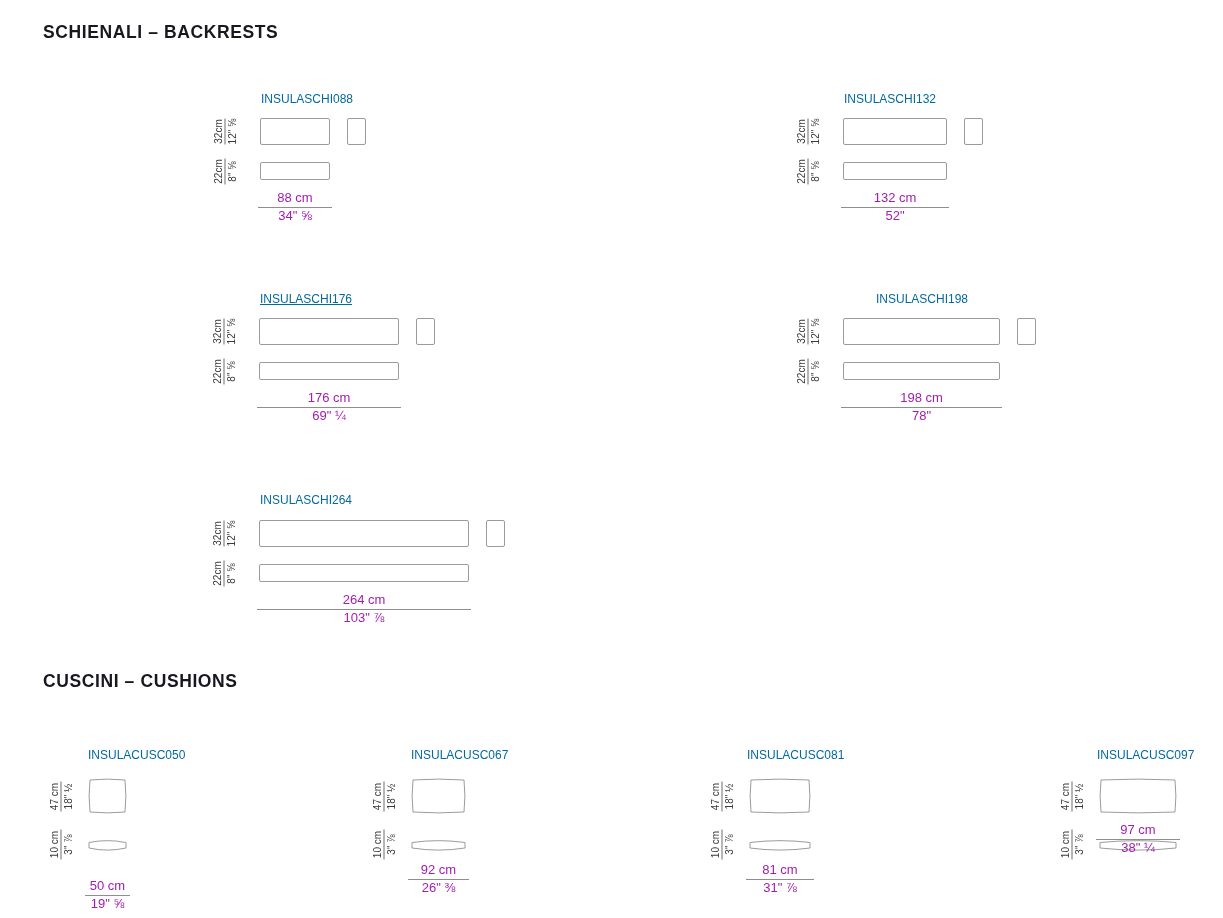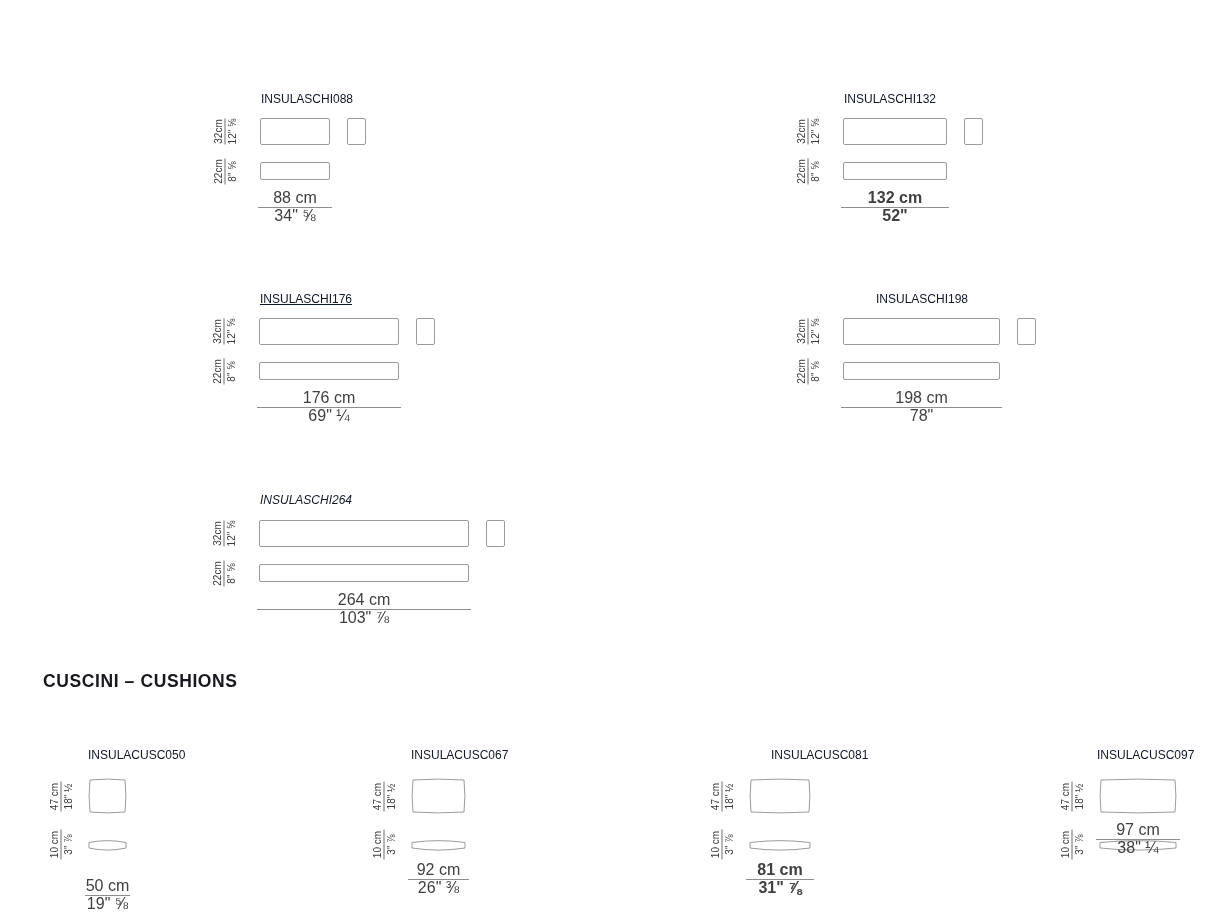--- a/index.html
+++ b/index.html
@@ -6,45 +6,46 @@
   #page{
     position:relative;width:1223px;height:918px;background:#ffffff;overflow:hidden;
     font-family:"Liberation Sans","DejaVu Sans",sans-serif;color:#3a3a3a;
   }
   .heading{
     position:absolute;font-size:17.5px;font-weight:bold;letter-spacing:.6px;
     color:#17171f;white-space:nowrap;
   }
   .diagram{position:absolute;left:0;top:0;width:0;height:0;}
   .code{
-    position:absolute;font-size:12px;line-height:14px;color:#0f172a;white-space:nowrap;text-align:center;
+    position:absolute;font-size:12px;line-height:14px;color:#0369a1;white-space:nowrap;text-align:center;
   }
   .rect{
     position:absolute;border:1px solid #9b9b9b;border-radius:2px;background:#fff;
     box-sizing:border-box;
   }
   .vl{
     position:absolute;width:46px;height:25px;display:flex;flex-direction:column;
     justify-content:center;align-items:center;transform:rotate(-90deg);
     font-size:10px;line-height:11px;color:#3a3a3a;white-space:nowrap;
   }
   .vl .vcm{border-bottom:1px solid #6e6e6e;padding:0 1px 1px;}
   .vl .vin{padding-top:1px;}
   .dim{
-    position:absolute;text-align:center;font-size:16px;line-height:14px;
-    color:#404040;white-space:nowrap;
+    position:absolute;text-align:center;font-size:13px;line-height:14px;
+    color:#a21caf;white-space:nowrap;
   }
   .dim .dline{border-top:1px solid #8e8e8e;margin:2px 0 1px;}
   .shape{position:absolute;display:block;}
 </style>
 </head>
 <body>
 
 <div id="page">
 
+  <div class="heading" style="left:43px;top:22px;">SCHIENALI – BACKRESTS</div>
 
   <div class="diagram">
     <div class="code" style="left:261px;top:92px;">INSULASCHI088</div>
     <div class="vl" style="left:202px;top:119px;">
       <span class="vcm">32cm</span>
       <span class="vin">12" ⅝</span>
     </div>
     <div class="vl" style="left:202px;top:159px;">
       <span class="vcm">22cm</span>
       <span class="vin">8" ⅝</span>
@@ -65,21 +66,21 @@
       <span class="vcm">32cm</span>
       <span class="vin">12" ⅝</span>
     </div>
     <div class="vl" style="left:785px;top:159px;">
       <span class="vcm">22cm</span>
       <span class="vin">8" ⅝</span>
     </div>
     <div class="rect" style="left:843px;top:118px;width:104px;height:27px;"></div>
     <div class="rect" style="left:964px;top:118px;width:19px;height:27px;"></div>
     <div class="rect" style="left:843px;top:162px;width:104px;height:18px;"></div>
-    <div class="dim" style="left:841px;top:191px;width:108px;font-weight:bold;">
+    <div class="dim" style="left:841px;top:191px;width:108px;">
       <div>132 cm</div>
       <div class="dline"></div>
       <div>52"</div>
     </div>
   </div>
 
   <div class="diagram">
     <div class="code" style="left:260px;top:292px;text-decoration:underline;">INSULASCHI176</div>
     <div class="vl" style="left:201px;top:319px;">
       <span class="vcm">32cm</span>
@@ -113,21 +114,21 @@
     <div class="rect" style="left:1017px;top:318px;width:19px;height:27px;"></div>
     <div class="rect" style="left:843px;top:362px;width:157px;height:18px;"></div>
     <div class="dim" style="left:841px;top:391px;width:161px;">
       <div>198 cm</div>
       <div class="dline"></div>
       <div>78"</div>
     </div>
   </div>
 
   <div class="diagram">
-    <div class="code" style="left:260px;top:493px;font-style:italic;">INSULASCHI264</div>
+    <div class="code" style="left:260px;top:493px;">INSULASCHI264</div>
     <div class="vl" style="left:201px;top:521px;">
       <span class="vcm">32cm</span>
       <span class="vin">12" ⅝</span>
     </div>
     <div class="vl" style="left:201px;top:561px;">
       <span class="vcm">22cm</span>
       <span class="vin">8" ⅝</span>
     </div>
     <div class="rect" style="left:259px;top:520px;width:210px;height:27px;"></div>
     <div class="rect" style="left:486px;top:520px;width:19px;height:27px;"></div>
@@ -181,36 +182,36 @@
       <path d="M2,4.5 Q28.5,0.8 55,4.5 L55,10 Q28.5,14.2 2,10 Z" fill="#fff" stroke="#9b9b9b" stroke-width="1" stroke-linejoin="round"></path>
     </svg>
     <div class="dim" style="left:408px;top:863px;width:61px;">
       <div>92 cm</div>
       <div class="dline"></div>
       <div>26" ⅜</div>
     </div>
   </div>
 
   <div class="diagram">
-    <div class="code" style="left:771px;top:748px;">INSULACUSC081</div>
+    <div class="code" style="left:747px;top:748px;">INSULACUSC081</div>
     <div class="vl" style="left:699px;top:784px;">
       <span class="vcm">47 cm</span>
       <span class="vin">18" ½</span>
     </div>
     <div class="vl" style="left:699px;top:832px;">
       <span class="vcm">10 cm</span>
       <span class="vin">3" ⅞</span>
     </div>
     <svg class="shape" style="left:748px;top:777px;" width="64" height="38">
       <path d="M3,3 Q32,1.2 61,3 Q62.8,19 61,35 Q32,36.8 3,35 Q1.2,19 3,3 Z" fill="#fff" stroke="#9b9b9b" stroke-width="1" stroke-linejoin="round"></path>
     </svg>
     <svg class="shape" style="left:748px;top:838px;" width="64" height="15">
       <path d="M2,4.5 Q32,0.8 62,4.5 L62,10 Q32,14.2 2,10 Z" fill="#fff" stroke="#9b9b9b" stroke-width="1" stroke-linejoin="round"></path>
     </svg>
-    <div class="dim" style="left:746px;top:863px;width:68px;font-weight:bold;">
+    <div class="dim" style="left:746px;top:863px;width:68px;">
       <div>81 cm</div>
       <div class="dline"></div>
       <div>31" ⅞</div>
     </div>
   </div>
 
   <div class="diagram">
     <div class="code" style="left:1097px;top:748px;">INSULACUSC097</div>
     <div class="vl" style="left:1049px;top:784px;">
       <span class="vcm">47 cm</span>

